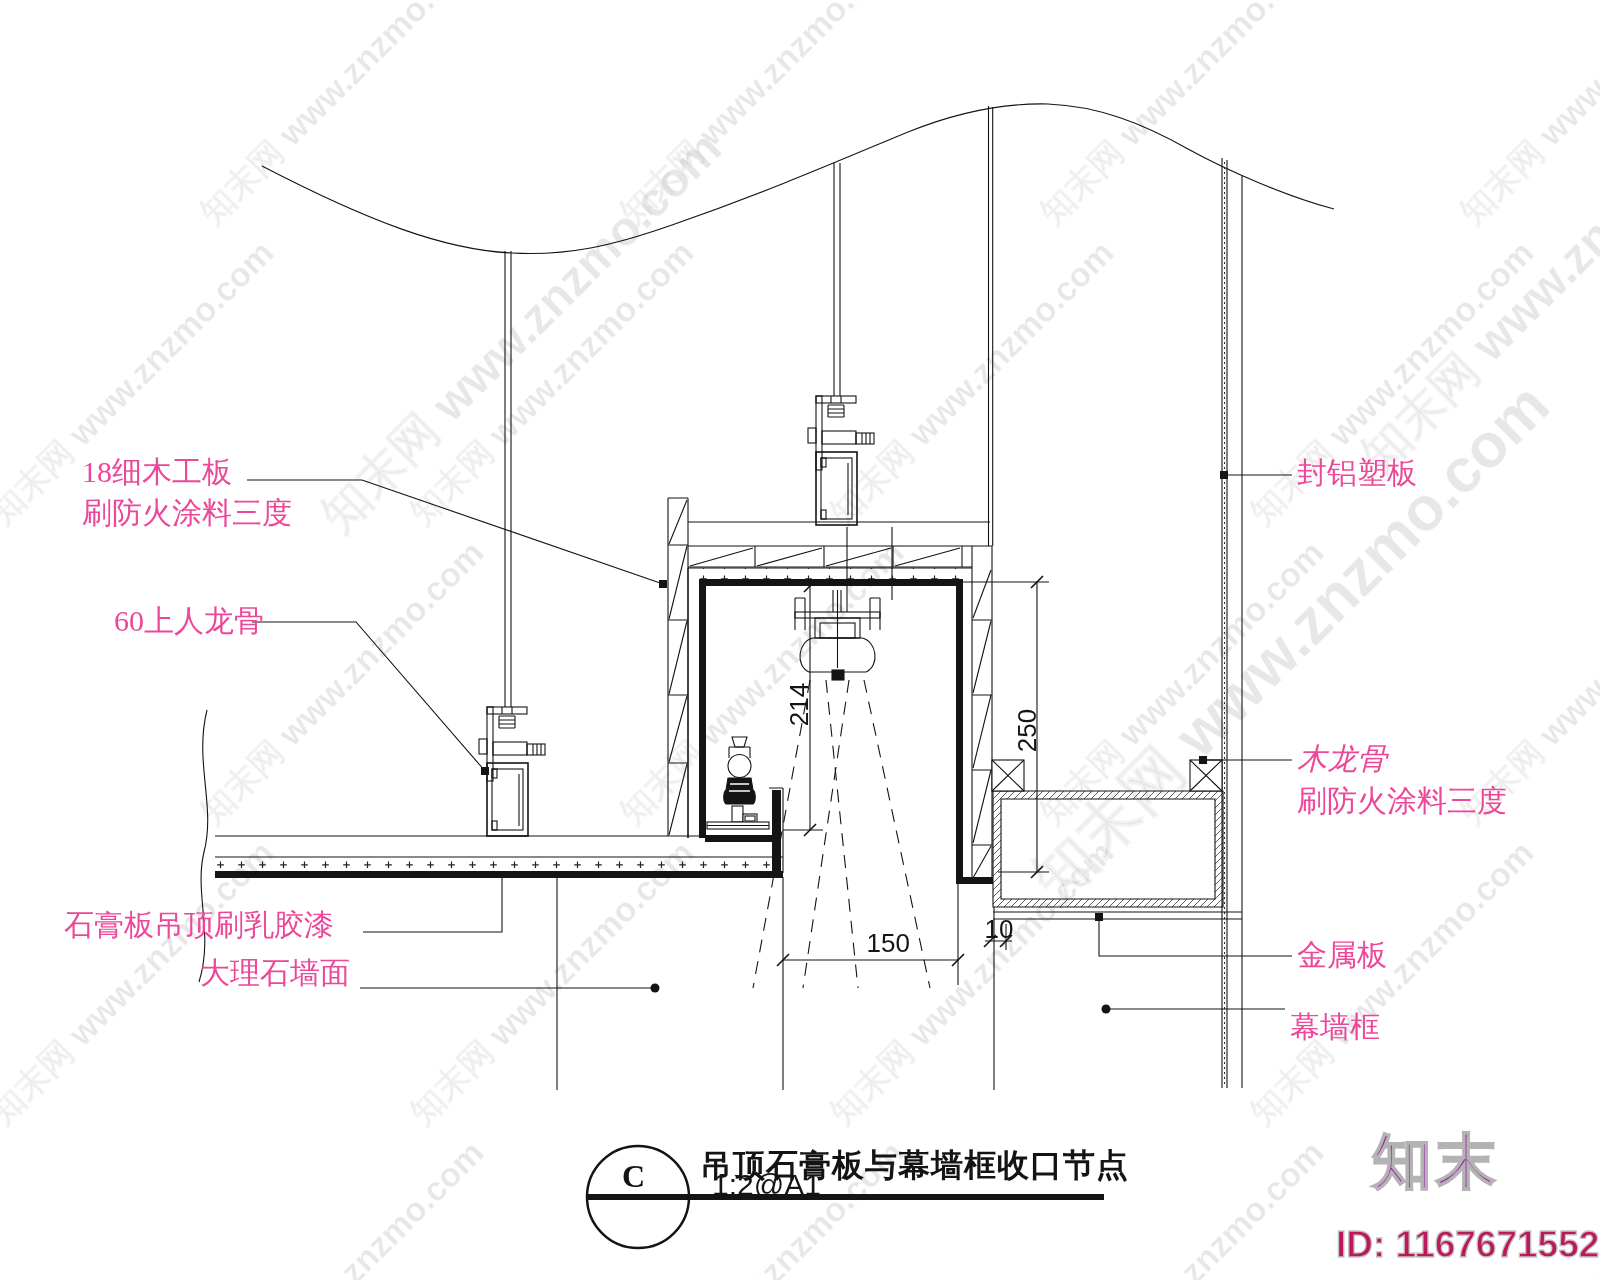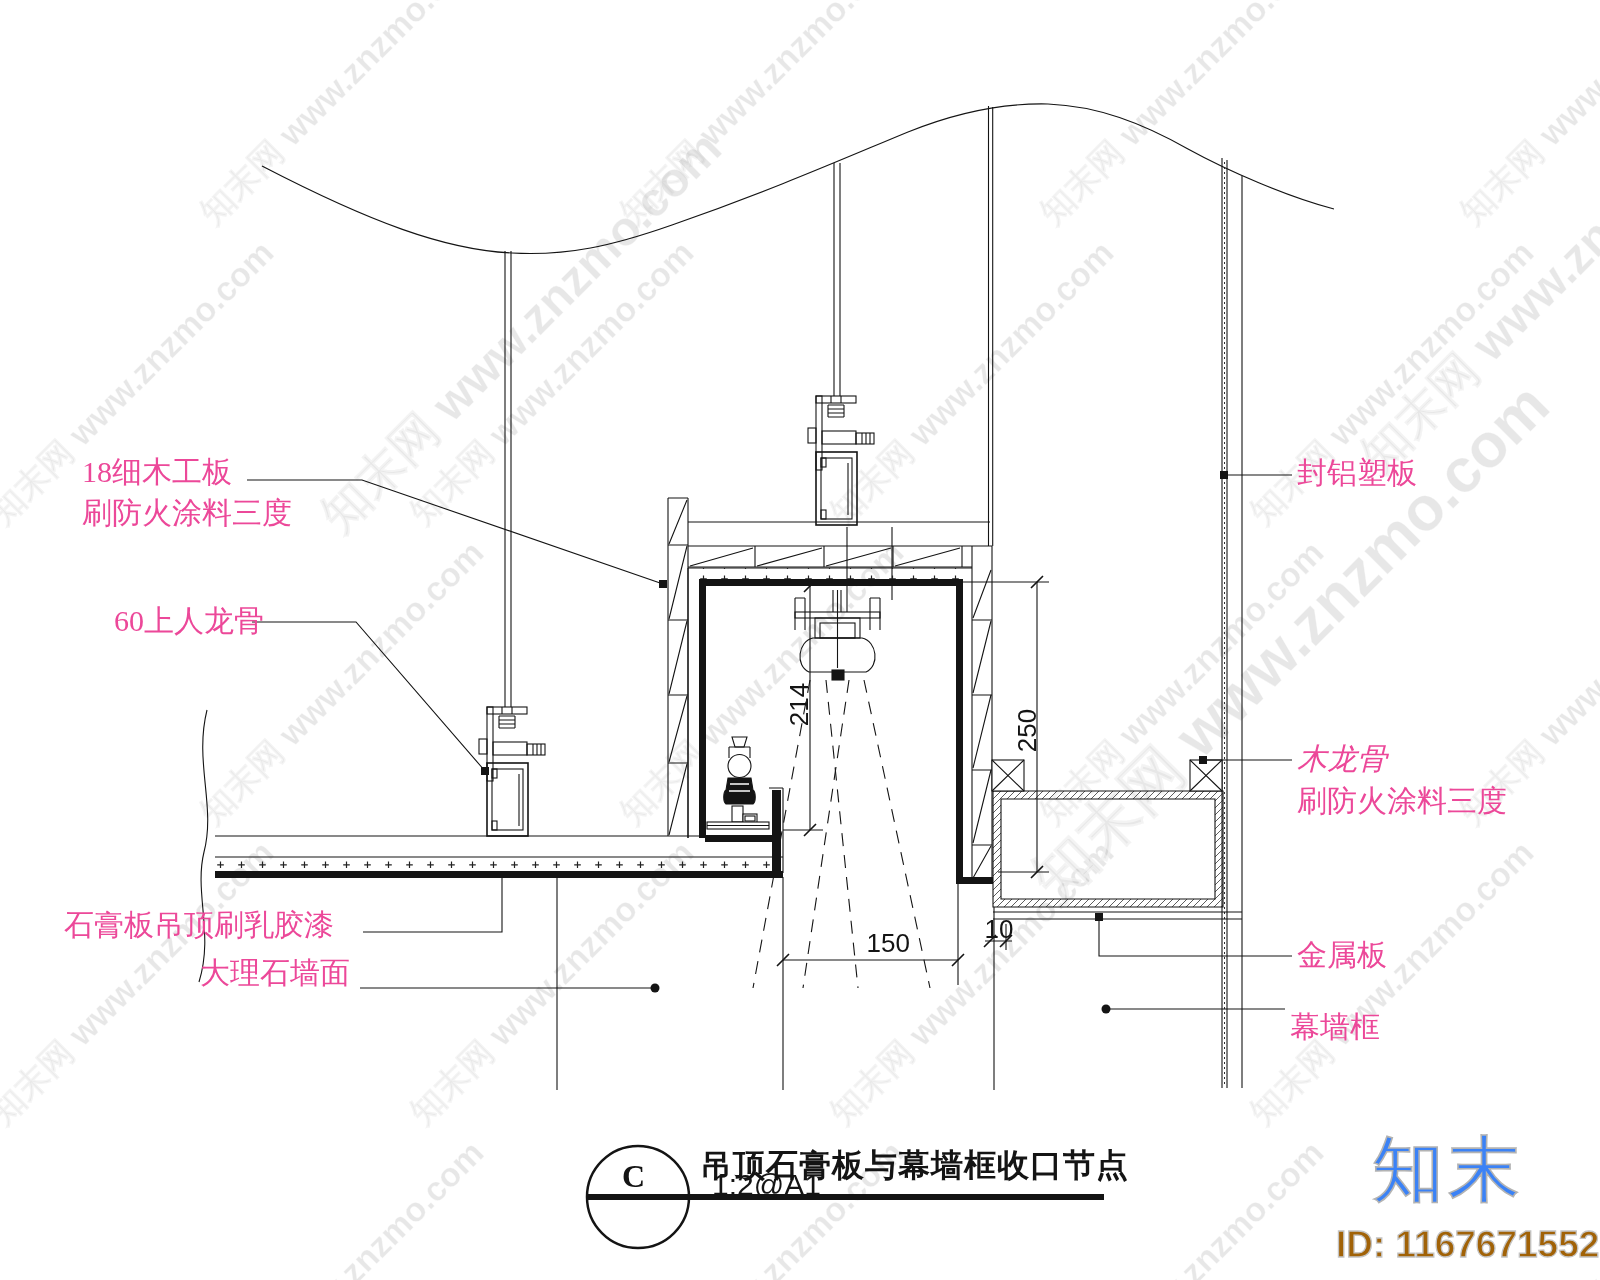--- a/index.html
+++ b/index.html
@@ -11,24 +11,24 @@
       font-family:"Liberation Sans","DejaVu Sans",sans-serif;font-weight:bold;white-space:nowrap;}
   #dwg{position:absolute;left:0;top:0;z-index:2;}
   .lbl{position:absolute;z-index:3;color:#ec4899;font-size:30px;line-height:1.1;white-space:nowrap;}
   .dim{position:absolute;z-index:3;color:#141414;font-size:26px;text-align:center;
        font-family:"Liberation Sans","DejaVu Sans",sans-serif;white-space:nowrap;}
   .rot{transform:rotate(-90deg);}
   .tb-letter{position:absolute;z-index:3;color:#141414;font-size:32px;font-weight:bold;}
   .tb-title{position:absolute;z-index:3;color:#141414;font-size:32px;font-weight:bold;letter-spacing:1px;}
   .tb-scale{position:absolute;z-index:3;color:#141414;font-size:30px;
             font-family:"Liberation Sans","DejaVu Sans",sans-serif;}
-  .brand-logo{position:absolute;z-index:3;font-size:72px;font-weight:normal;color:#3b82f6;
+  .brand-logo{position:absolute;z-index:3;font-size:60px;font-weight:bold;color:#a21caf;
               -webkit-text-stroke:1.6px #b3b3b3;letter-spacing:4px;
               font-family:"Liberation Sans","DejaVu Sans",sans-serif;}
-  .brand-id{position:absolute;z-index:3;font-size:37px;font-weight:bold;color:#a16207;
+  .brand-id{position:absolute;z-index:3;font-size:37px;font-weight:bold;color:#be185d;
             -webkit-text-stroke:1.3px #c4c4c4;
             font-family:"Liberation Sans","DejaVu Sans",sans-serif;}
 </style>
 </head>
 <body>
 
 <div id="canvas">
 
   <div id="wm-layer">
       <div class="wm" style="left: 150px; top: 60px; font-size: 34px;">知末网 www.znzmo.com</div>

